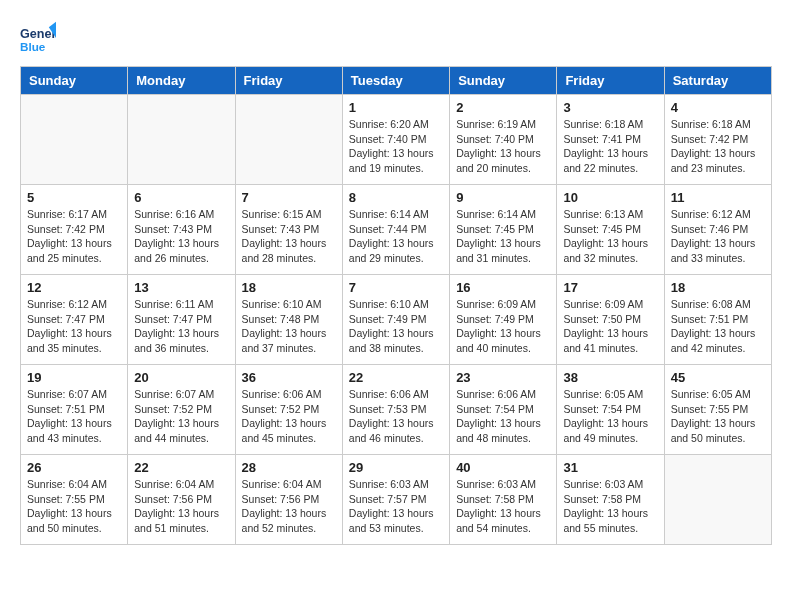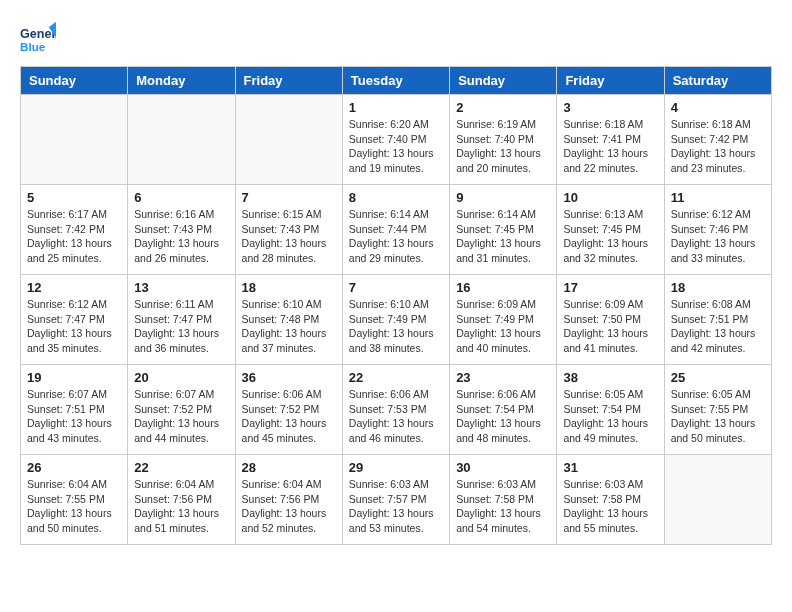--- a/index.html
+++ b/index.html
@@ -207,21 +207,21 @@
         </td>
         <td>
           <span class="day-number">23</span>
           <div class="cell-text">Sunrise: 6:06 AM<br>Sunset: 7:54 PM<br>Daylight: 13 hours and 48 minutes.</div>
         </td>
         <td>
           <span class="day-number">38</span>
           <div class="cell-text">Sunrise: 6:05 AM<br>Sunset: 7:54 PM<br>Daylight: 13 hours and 49 minutes.</div>
         </td>
         <td>
-          <span class="day-number">25</span>
+          <span class="day-number">45</span>
           <div class="cell-text">Sunrise: 6:05 AM<br>Sunset: 7:55 PM<br>Daylight: 13 hours and 50 minutes.</div>
         </td>
       </tr>
       <tr>
         <td>
           <span class="day-number">26</span>
           <div class="cell-text">Sunrise: 6:04 AM<br>Sunset: 7:55 PM<br>Daylight: 13 hours and 50 minutes.</div>
         </td>
         <td>
           <span class="day-number">22</span>
@@ -229,21 +229,21 @@
         </td>
         <td>
           <span class="day-number">28</span>
           <div class="cell-text">Sunrise: 6:04 AM<br>Sunset: 7:56 PM<br>Daylight: 13 hours and 52 minutes.</div>
         </td>
         <td>
           <span class="day-number">29</span>
           <div class="cell-text">Sunrise: 6:03 AM<br>Sunset: 7:57 PM<br>Daylight: 13 hours and 53 minutes.</div>
         </td>
         <td>
-          <span class="day-number">30</span>
+          <span class="day-number">40</span>
           <div class="cell-text">Sunrise: 6:03 AM<br>Sunset: 7:58 PM<br>Daylight: 13 hours and 54 minutes.</div>
         </td>
         <td>
           <span class="day-number">31</span>
           <div class="cell-text">Sunrise: 6:03 AM<br>Sunset: 7:58 PM<br>Daylight: 13 hours and 55 minutes.</div>
         </td>
         <td class="empty"></td>
       </tr>
     </tbody>
 </table>

